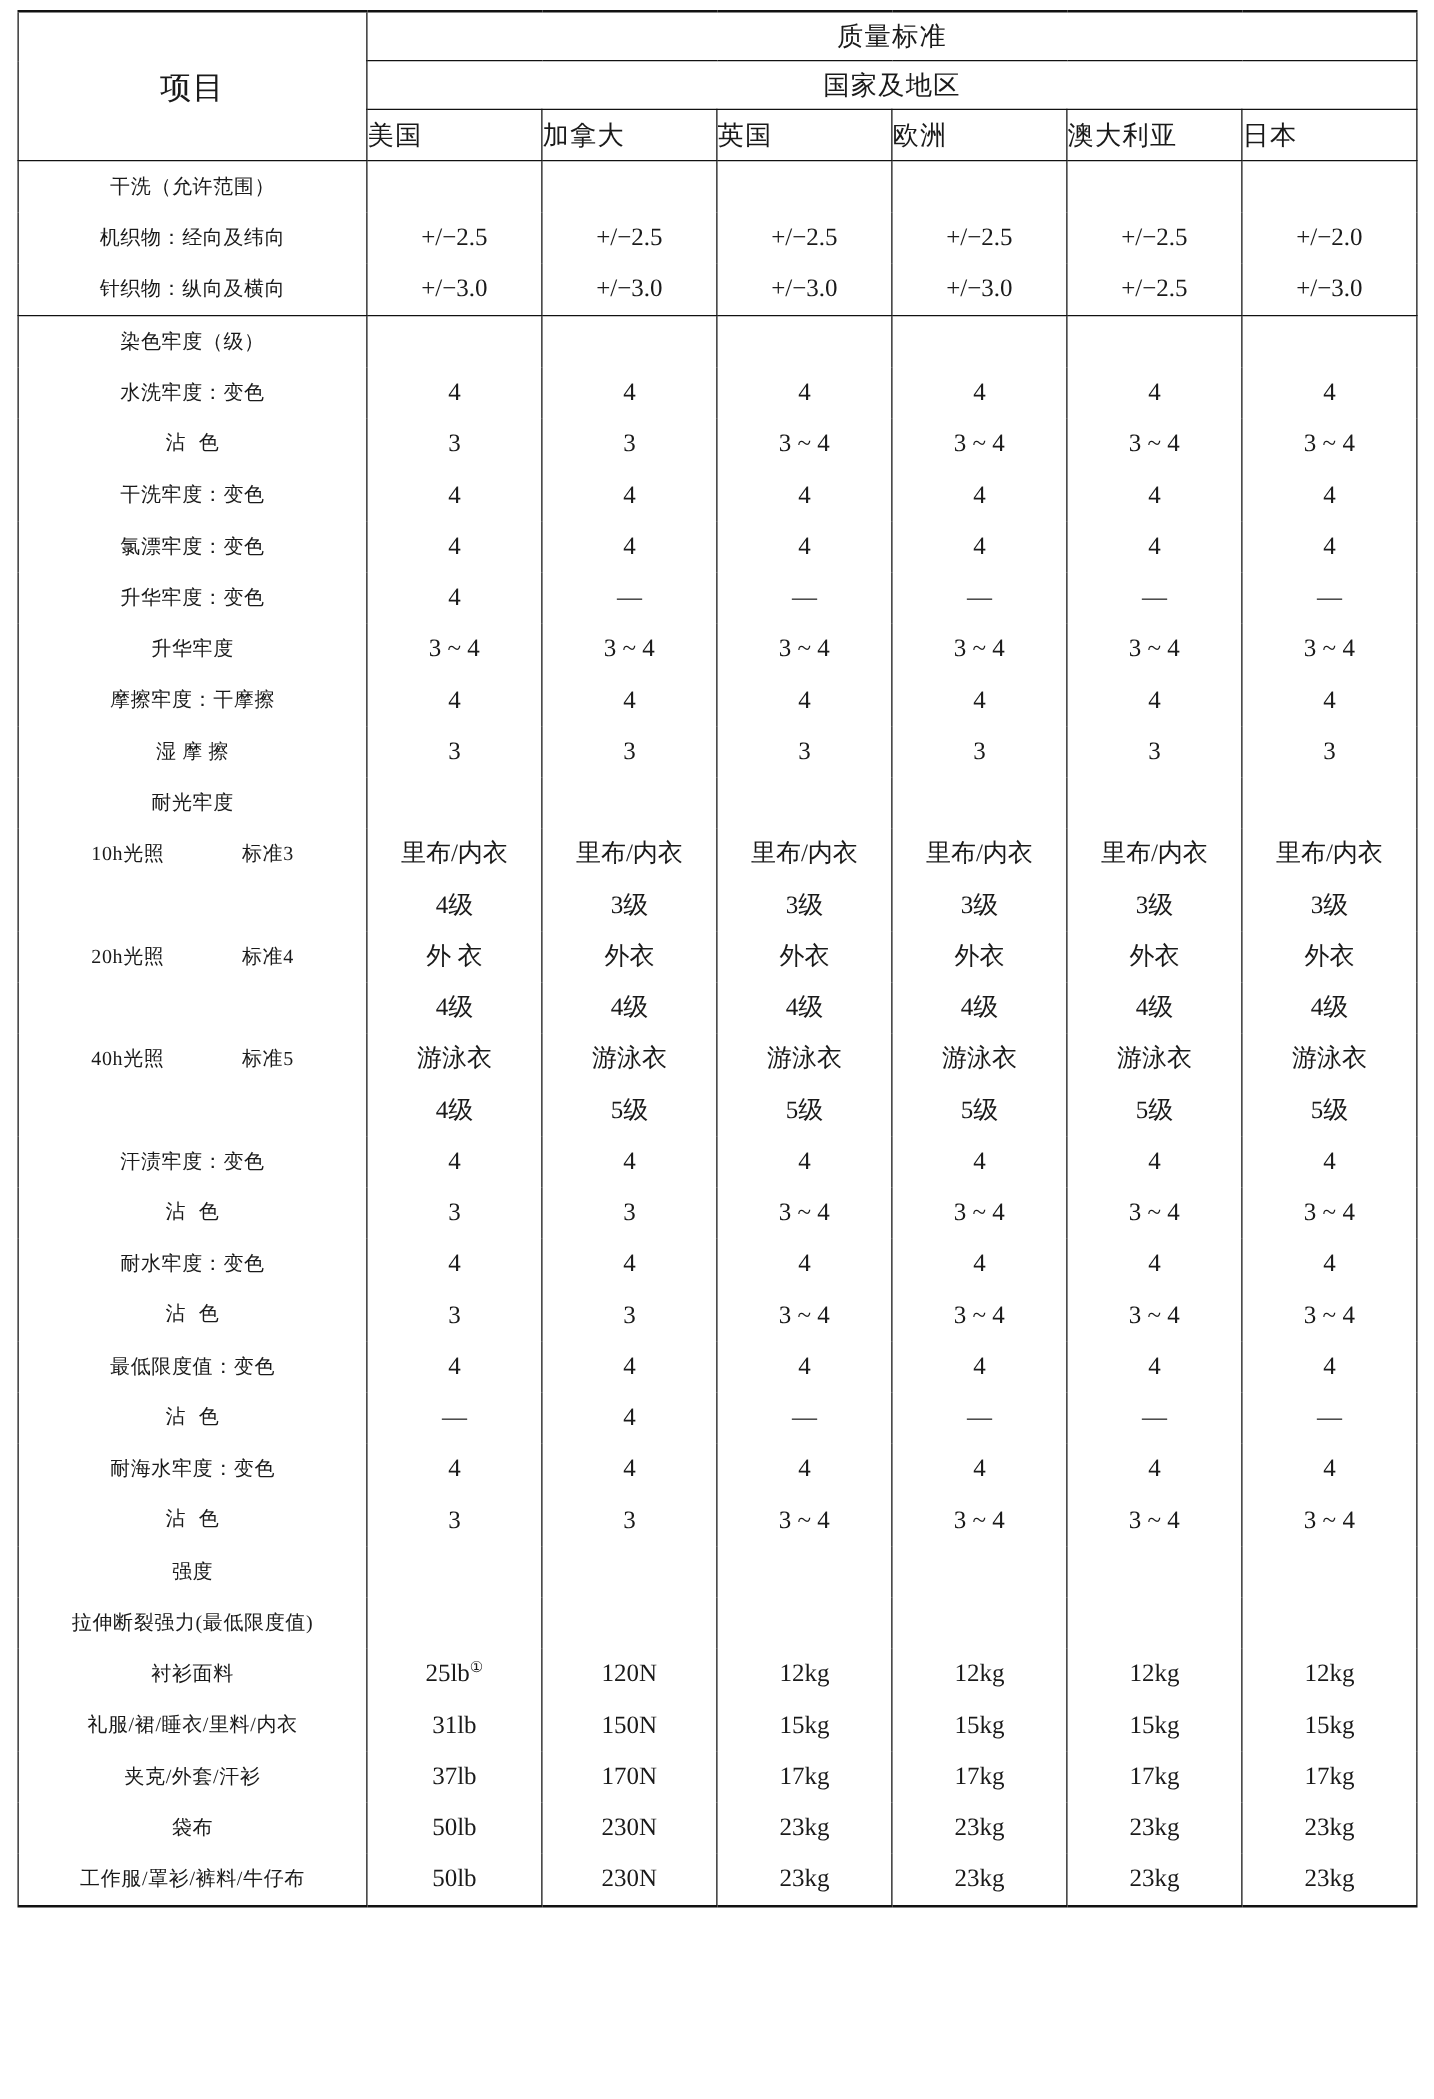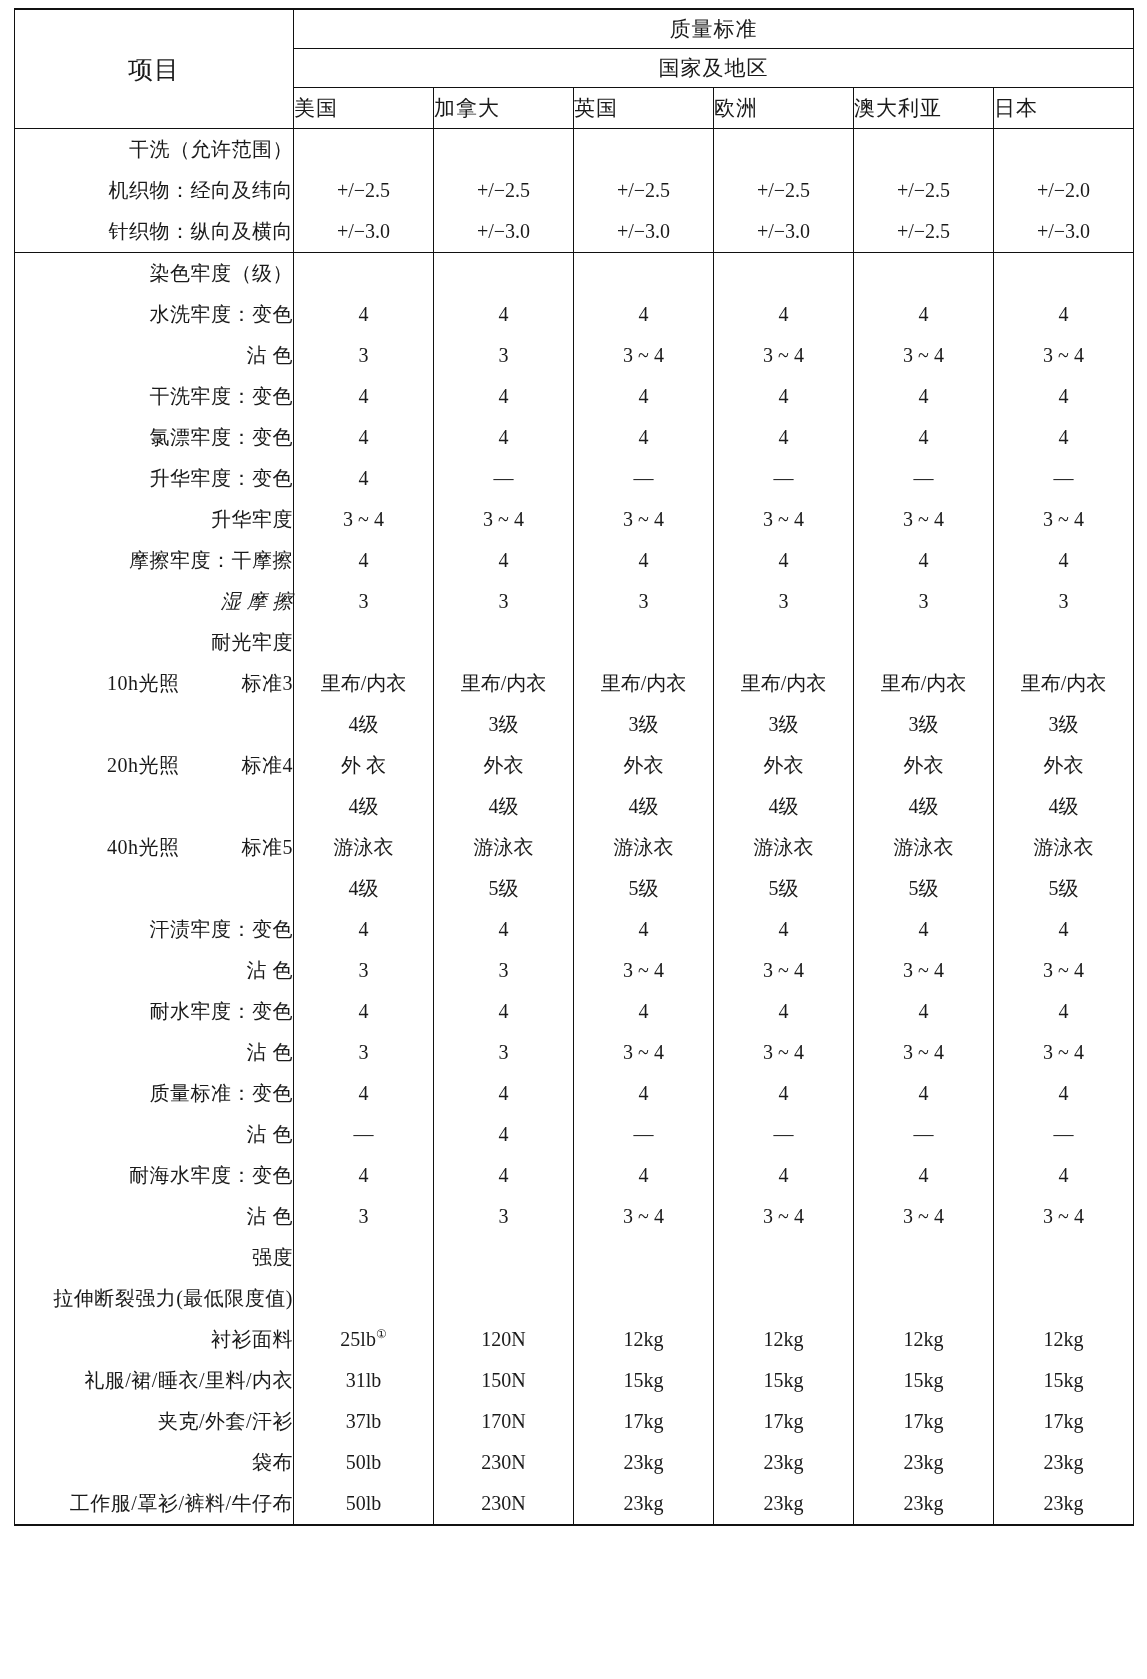--- a/index.html
+++ b/index.html
@@ -62,40 +62,40 @@
     font-size: 25px;
     border-bottom: 1.3px solid #111;
     letter-spacing: 1px;
     margin-top: 48px;
   }
 
   
   tr.sect-end > td { border-bottom: 1.3px solid #111; }
 
   td.item {
-    text-align: right;
-    font-size: 20px;
+    text-align: center;
+    font-size: 16px;
     height: 41px;
     line-height: 41px;
     white-space: nowrap;
     letter-spacing: 0.5px;
   }
   td.val {
     text-align: center;
     font-size: 20px;
     height: 41px;
     line-height: 41px;
     white-space: nowrap;
   }
   
   .ind0 { padding-left: 14px; }
   .ind1 { padding-left: 38px; }
   .ind2 { padding-left: 30px; }
-  .ind3 { padding-left: 125px; }
-  .ind4 { padding-left: 150px; font-style: italic; }
+  .ind3 { padding-left: 125px; font-family: Liberation Mono, monospace; }
+  .ind4 { padding-left: 150px; }
   .spaced { letter-spacing: 9px; }
   .lbl-std { display: inline-block; padding-left: 62px; }
   .sup {
     font-size: 12px;
     vertical-align: super;
     line-height: 0;
   }
   .tall2 { height: 44px; line-height: 44px; }
 </style>
 </head>
@@ -333,21 +333,21 @@
     <tr>
       <td class="item ind3">沾  色</td>
       <td class="val">3</td>
       <td class="val">3</td>
       <td class="val">3 ~ 4</td>
       <td class="val">3 ~ 4</td>
       <td class="val">3 ~ 4</td>
       <td class="val">3 ~ 4</td>
     </tr>
     <tr>
-      <td class="item ind2">质量标准：变色</td>
+      <td class="item ind2">最低限度值：变色</td>
       <td class="val">4</td>
       <td class="val">4</td>
       <td class="val">4</td>
       <td class="val">4</td>
       <td class="val">4</td>
       <td class="val">4</td>
     </tr>
     <tr>
       <td class="item ind3">沾  色</td>
       <td class="val">—</td>

